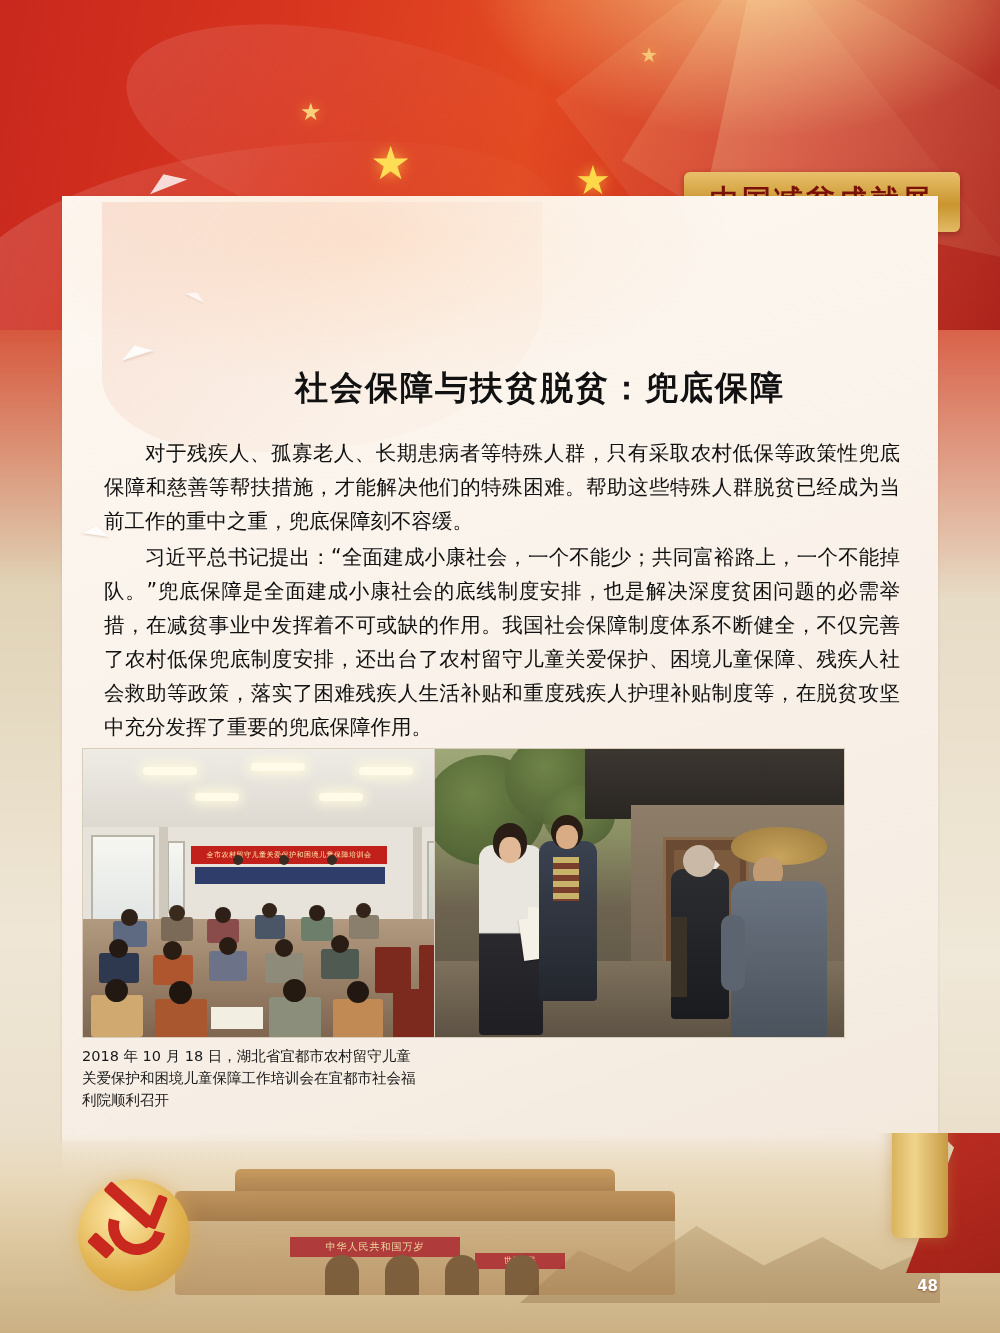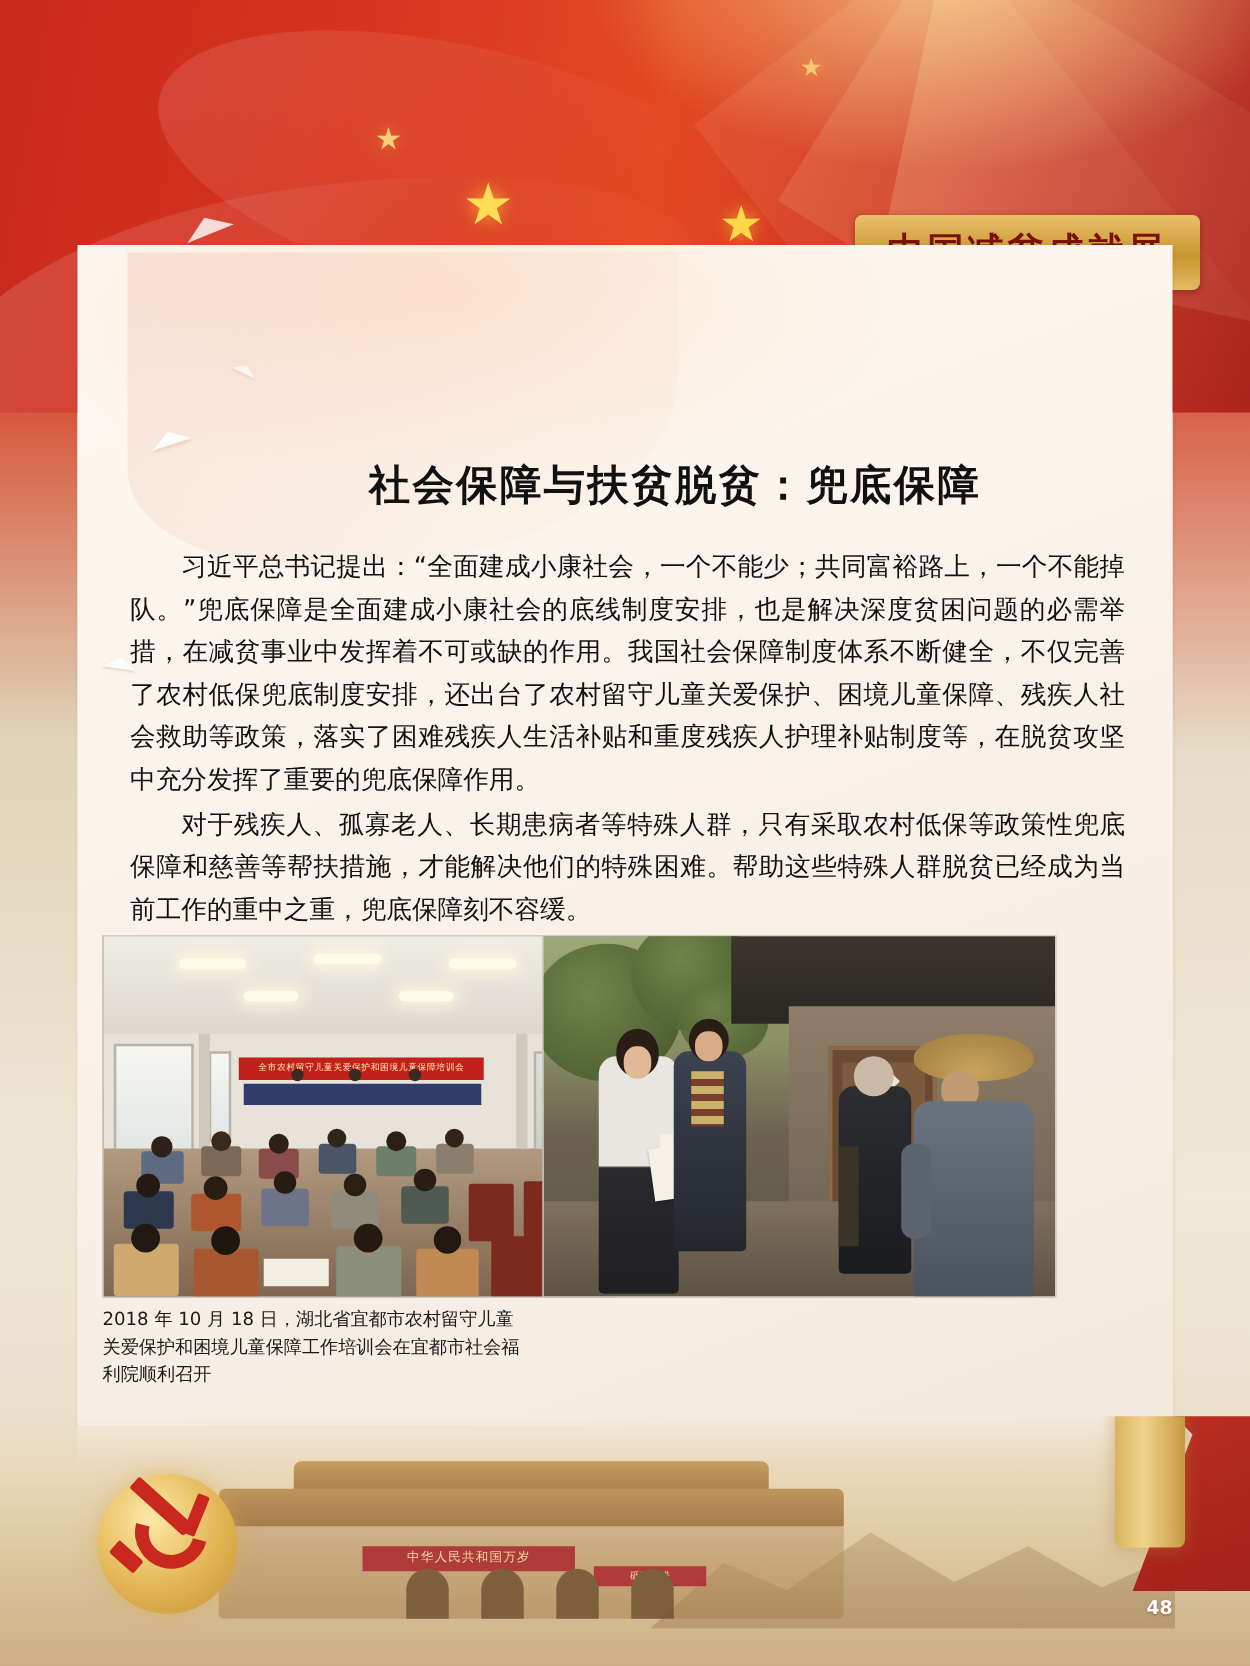--- a/index.html
+++ b/index.html
@@ -330,22 +330,22 @@
   <div class="card">
     <div class="card-glow"></div>
     <div class="card-flag"></div>
     <div class="card-dove cd1"></div>
     <div class="card-dove cd2"></div>
     <div class="card-dove cd3"></div>
 
     <div class="doc-title">社会保障与扶贫脱贫：兜底保障</div>
 
     <div class="body-text">
+      <p>对于残疾人、孤寡老人、长期患病者等特殊人群，只有采取农村低保等政策性兜底保障和慈善等帮扶措施，才能解决他们的特殊困难。帮助这些特殊人群脱贫已经成为当前工作的重中之重，兜底保障刻不容缓。</p>
       <p>习近平总书记提出：“全面建成小康社会，一个不能少；共同富裕路上，一个不能掉队。”兜底保障是全面建成小康社会的底线制度安排，也是解决深度贫困问题的必需举措，在减贫事业中发挥着不可或缺的作用。我国社会保障制度体系不断健全，不仅完善了农村低保兜底制度安排，还出台了农村留守儿童关爱保护、困境儿童保障、残疾人社会救助等政策，落实了困难残疾人生活补贴和重度残疾人护理补贴制度等，在脱贫攻坚中充分发挥了重要的兜底保障作用。</p>
-      <p>对于残疾人、孤寡老人、长期患病者等特殊人群，只有采取农村低保等政策性兜底保障和慈善等帮扶措施，才能解决他们的特殊困难。帮助这些特殊人群脱贫已经成为当前工作的重中之重，兜底保障刻不容缓。</p>
     </div>
 
     <div class="photos">
 
       <div class="photo-block">
         <div class="photo-frame">
           <div class="p1-bg"></div>
           <div class="p1-ceiling"></div>
           <div class="p1-light" style="left:60px; top:18px;"></div>
           <div class="p1-light" style="left:168px; top:14px;"></div>
@@ -447,21 +447,21 @@
   </div>
 
   <div class="white-gap"></div>
 
   <div class="bottom-band">
     <div class="mountain"></div>
     <div class="tiananmen">
       <div class="tm-roof2"></div>
       <div class="tm-roof"></div>
       <div class="tm-sign">中华人民共和国万岁</div>
-      <div class="tm-sign2">砥砺奋进</div>
+      <div class="tm-sign2">世界人民</div>
       <div class="tm-arch" style="left:150px;"></div>
       <div class="tm-arch" style="left:210px;"></div>
       <div class="tm-arch" style="left:270px;"></div>
       <div class="tm-arch" style="left:330px;"></div>
     </div>
 
     <div class="emblem">
       <div class="circle"></div>
       <div class="sickle"></div>
       <div class="sickle-handle"></div>

